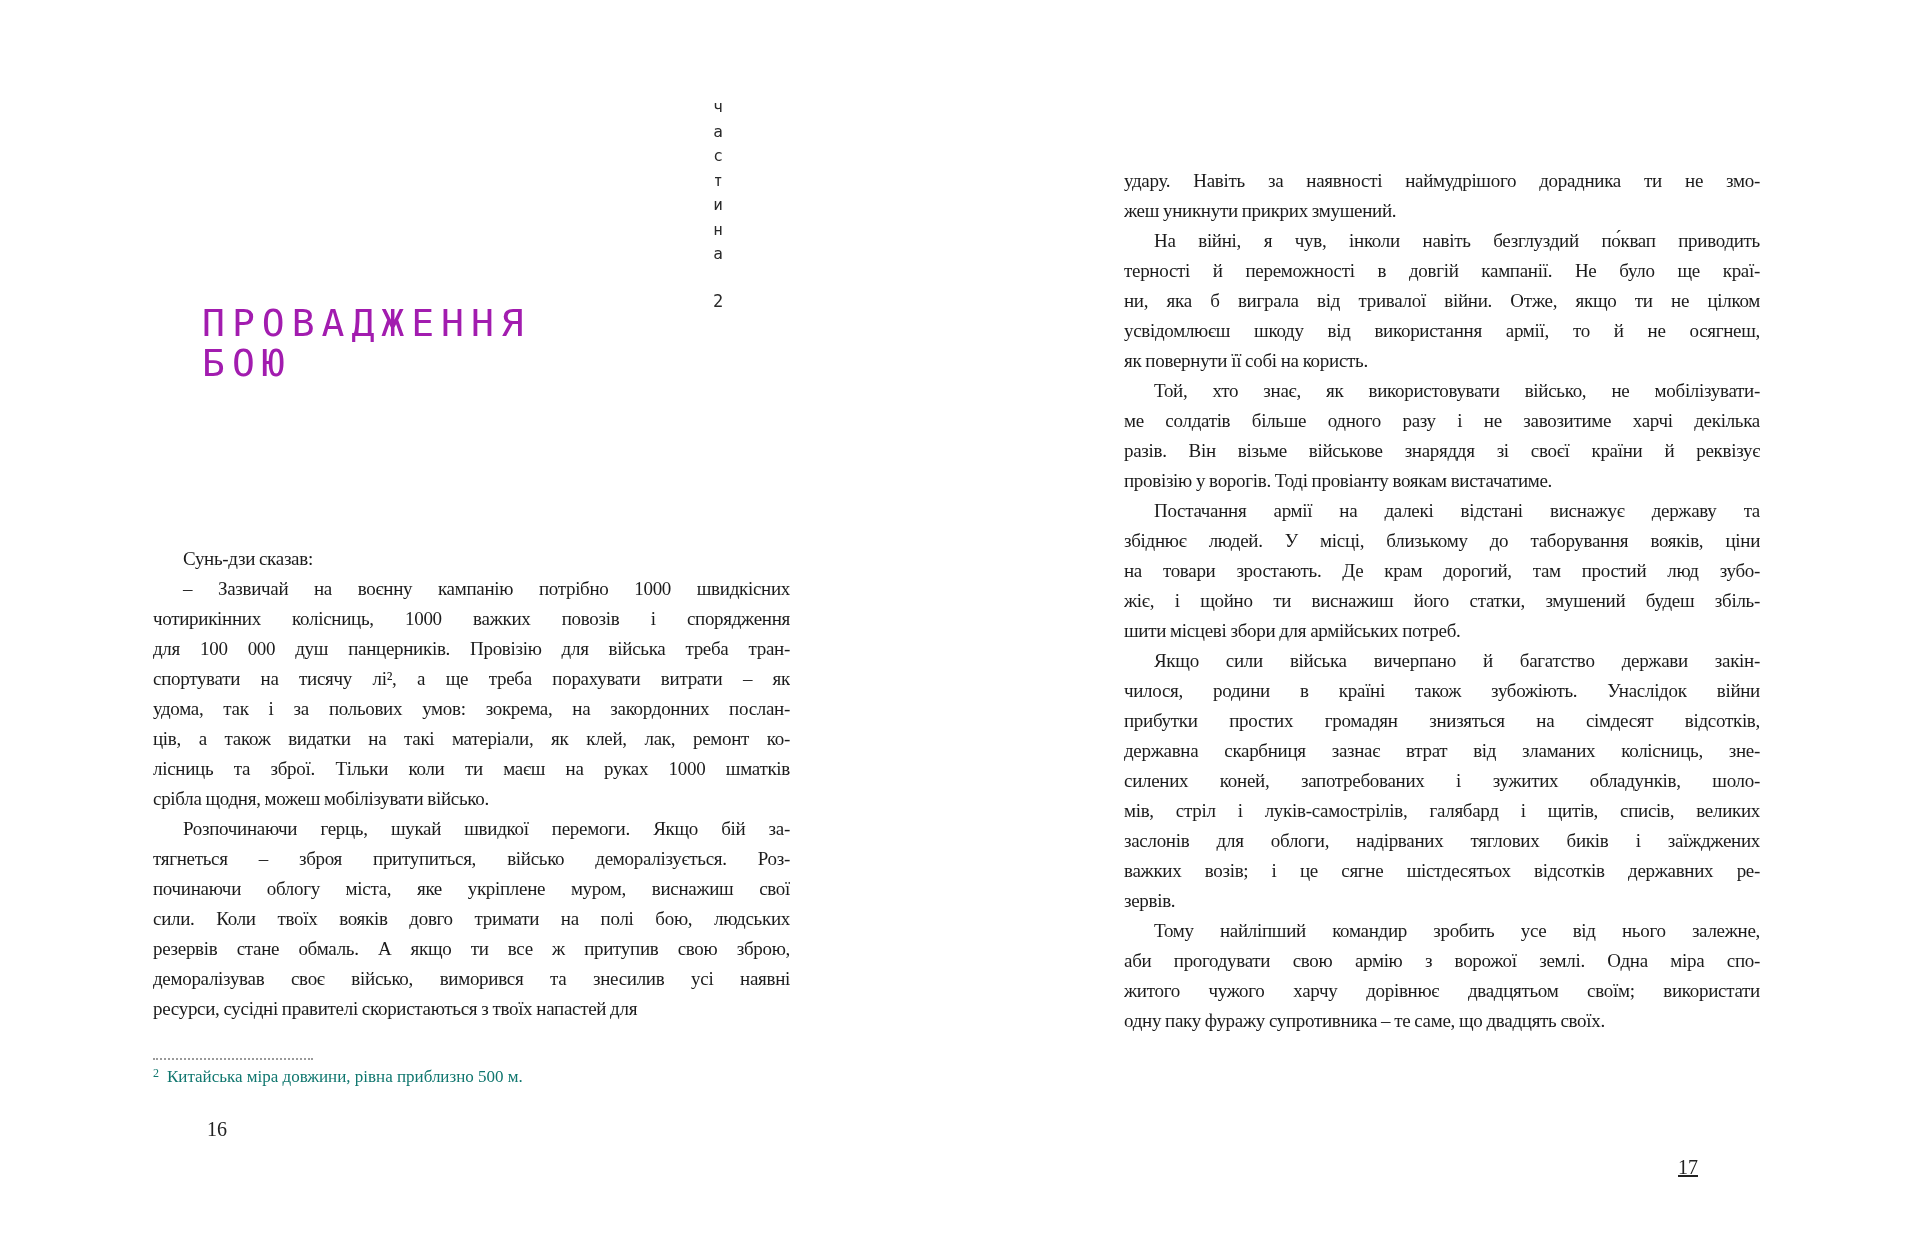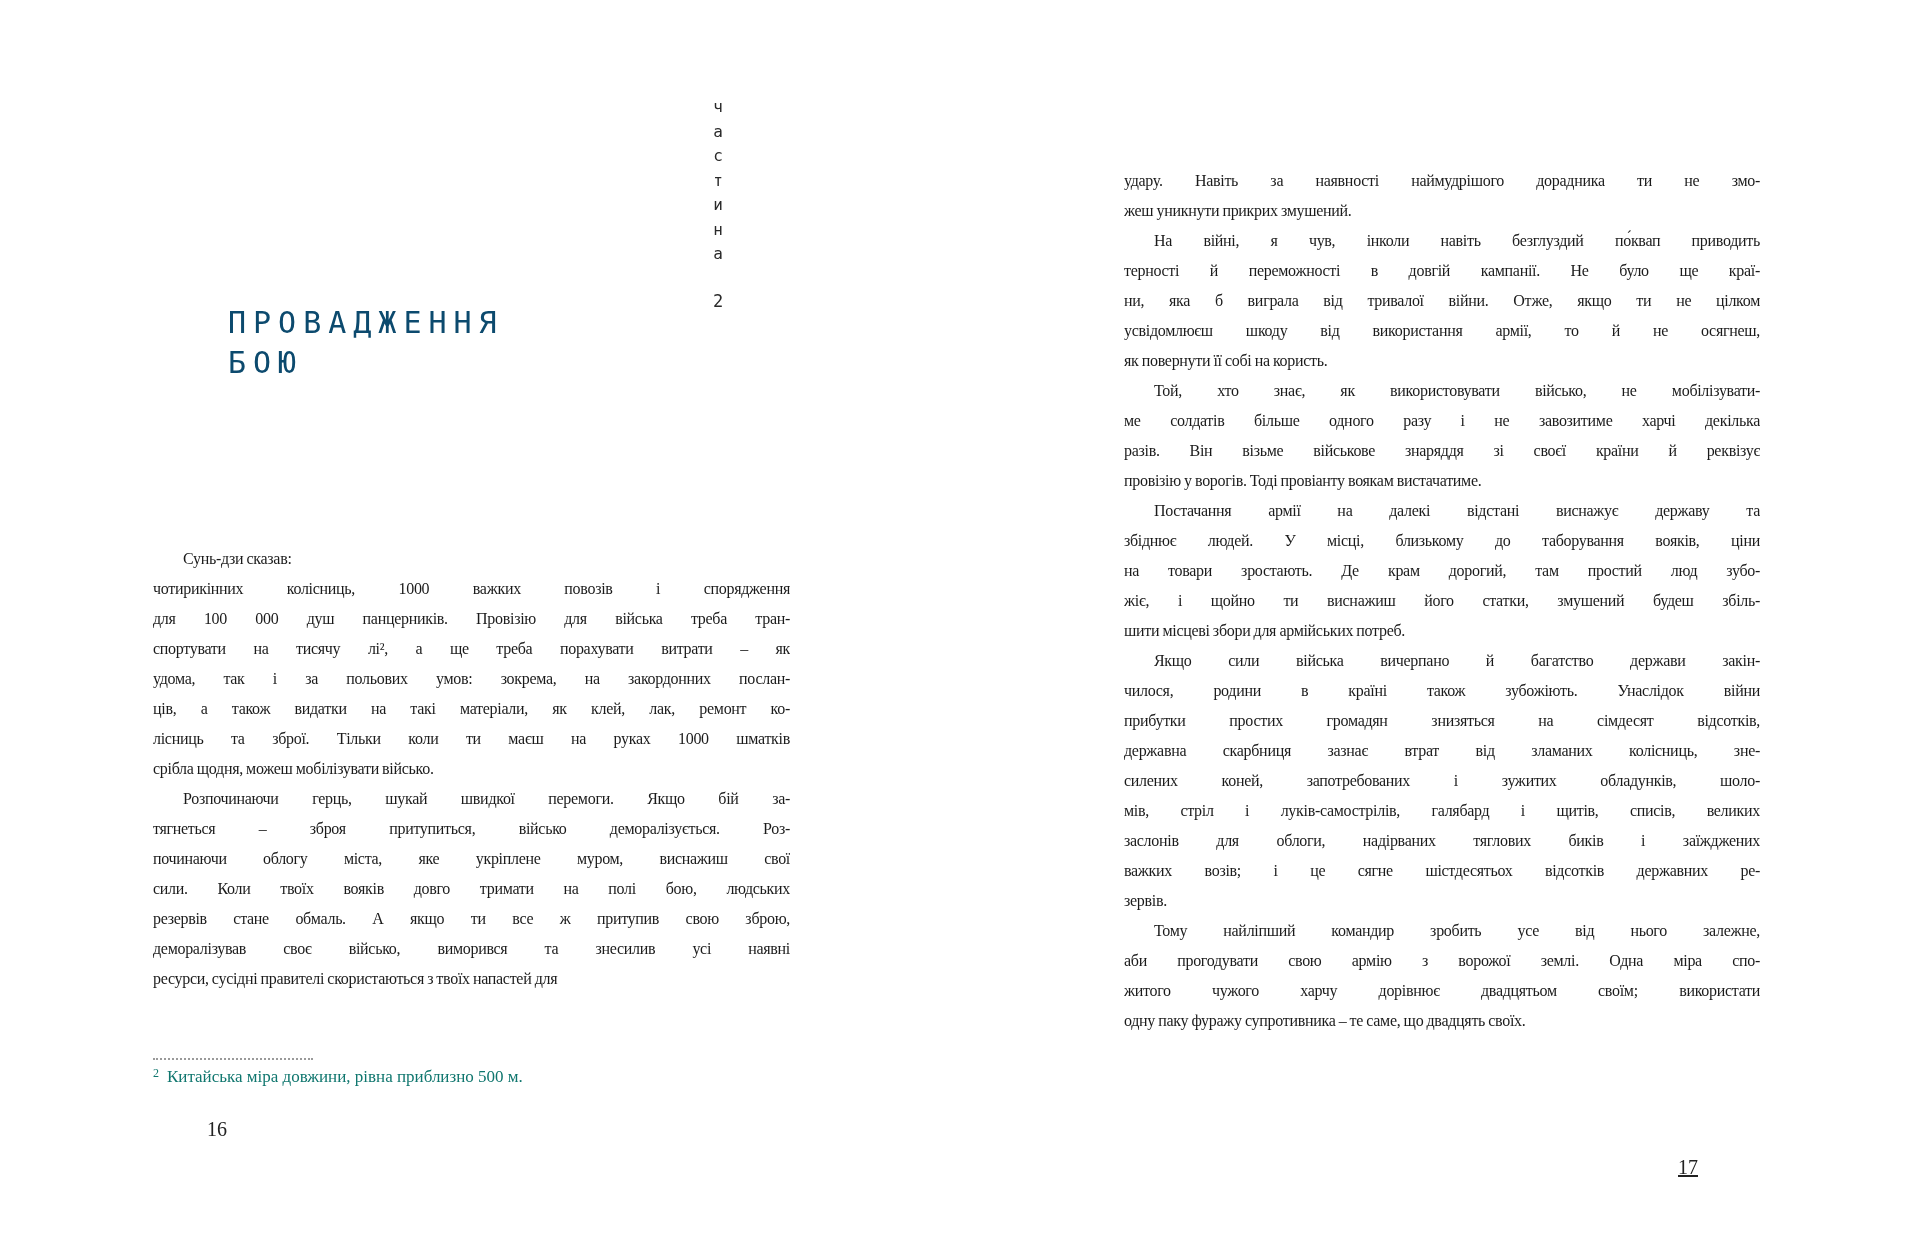--- a/index.html
+++ b/index.html
@@ -33,35 +33,35 @@
   }
   .part-number {
     font-size: 17px;
     line-height: 17px;
     margin-top: 26px;
   }
 
   
   .chapter-title {
     position: absolute;
-    left: 228px;
+    left: 202px;
     top: 303px;
     font-family: "DejaVu Sans Mono", "Liberation Mono", monospace;
-    font-size: 30px;
+    font-size: 38px;
     line-height: 40px;
     letter-spacing: 7px;
-    color: #0c4a6e;
+    color: #a21caf;
     white-space: nowrap;
   }
 
   
   .body-col {
     position: absolute;
     width: 637px;
-    font-size: 16px;
+    font-size: 19px;
     line-height: 30px;
     letter-spacing: -0.3px;
     word-spacing: -0.5px;
     color: #1b1b1b;
   }
   .body-col.left  { left: 153px;  top: 544px; font-family: Liberation Serif, serif; }
   .body-col.right { left: 1124px; top: 166px; width: 636px; }
 
   .bline {
     height: 30px;
@@ -124,20 +124,21 @@
       <div class="part-number">2</div>
     </div>
 
     <div class="chapter-title">
       <div>ПРОВАДЖЕННЯ</div>
       <div>БОЮ</div>
     </div>
 
     <div class="body-col left">
         <div class="bline ind">Сунь-дзи сказав:</div>
+        <div class="bline j ind">– Зазвичай на воєнну кампанію потрібно 1000 швидкісних</div>
         <div class="bline j">чотирикінних колісниць, 1000 важких повозів і спорядження</div>
         <div class="bline j">для 100 000 душ панцерників. Провізію для війська треба тран-</div>
         <div class="bline j">спортувати на тисячу лі², а ще треба порахувати витрати – як</div>
         <div class="bline j">удома, так і за польових умов: зокрема, на закордонних послан-</div>
         <div class="bline j">ців, а також видатки на такі матеріали, як клей, лак, ремонт ко-</div>
         <div class="bline j">лісниць та зброї. Тільки коли ти маєш на руках 1000 шматків</div>
         <div class="bline">срібла щодня, можеш мобілізувати військо.</div>
         <div class="bline j ind">Розпочинаючи герць, шукай швидкої перемоги. Якщо бій за-</div>
         <div class="bline j">тягнеться – зброя притупиться, військо деморалізується. Роз-</div>
         <div class="bline j">починаючи облогу міста, яке укріплене муром, виснажиш свої</div>

